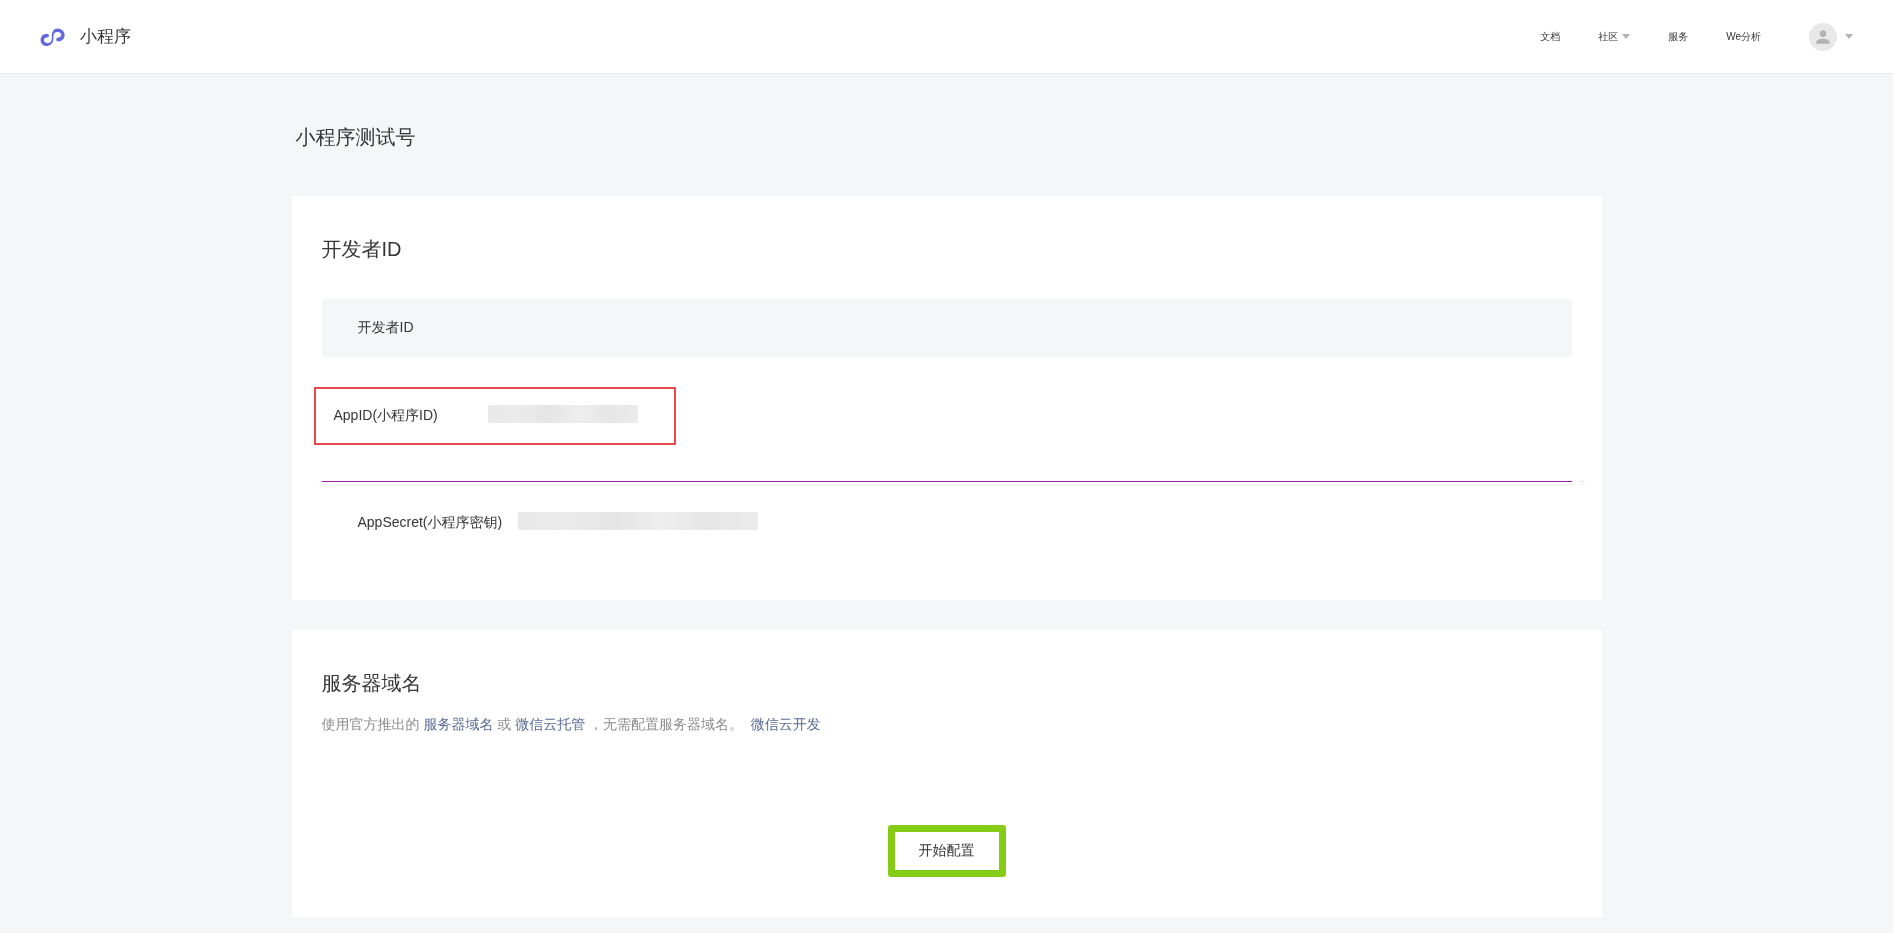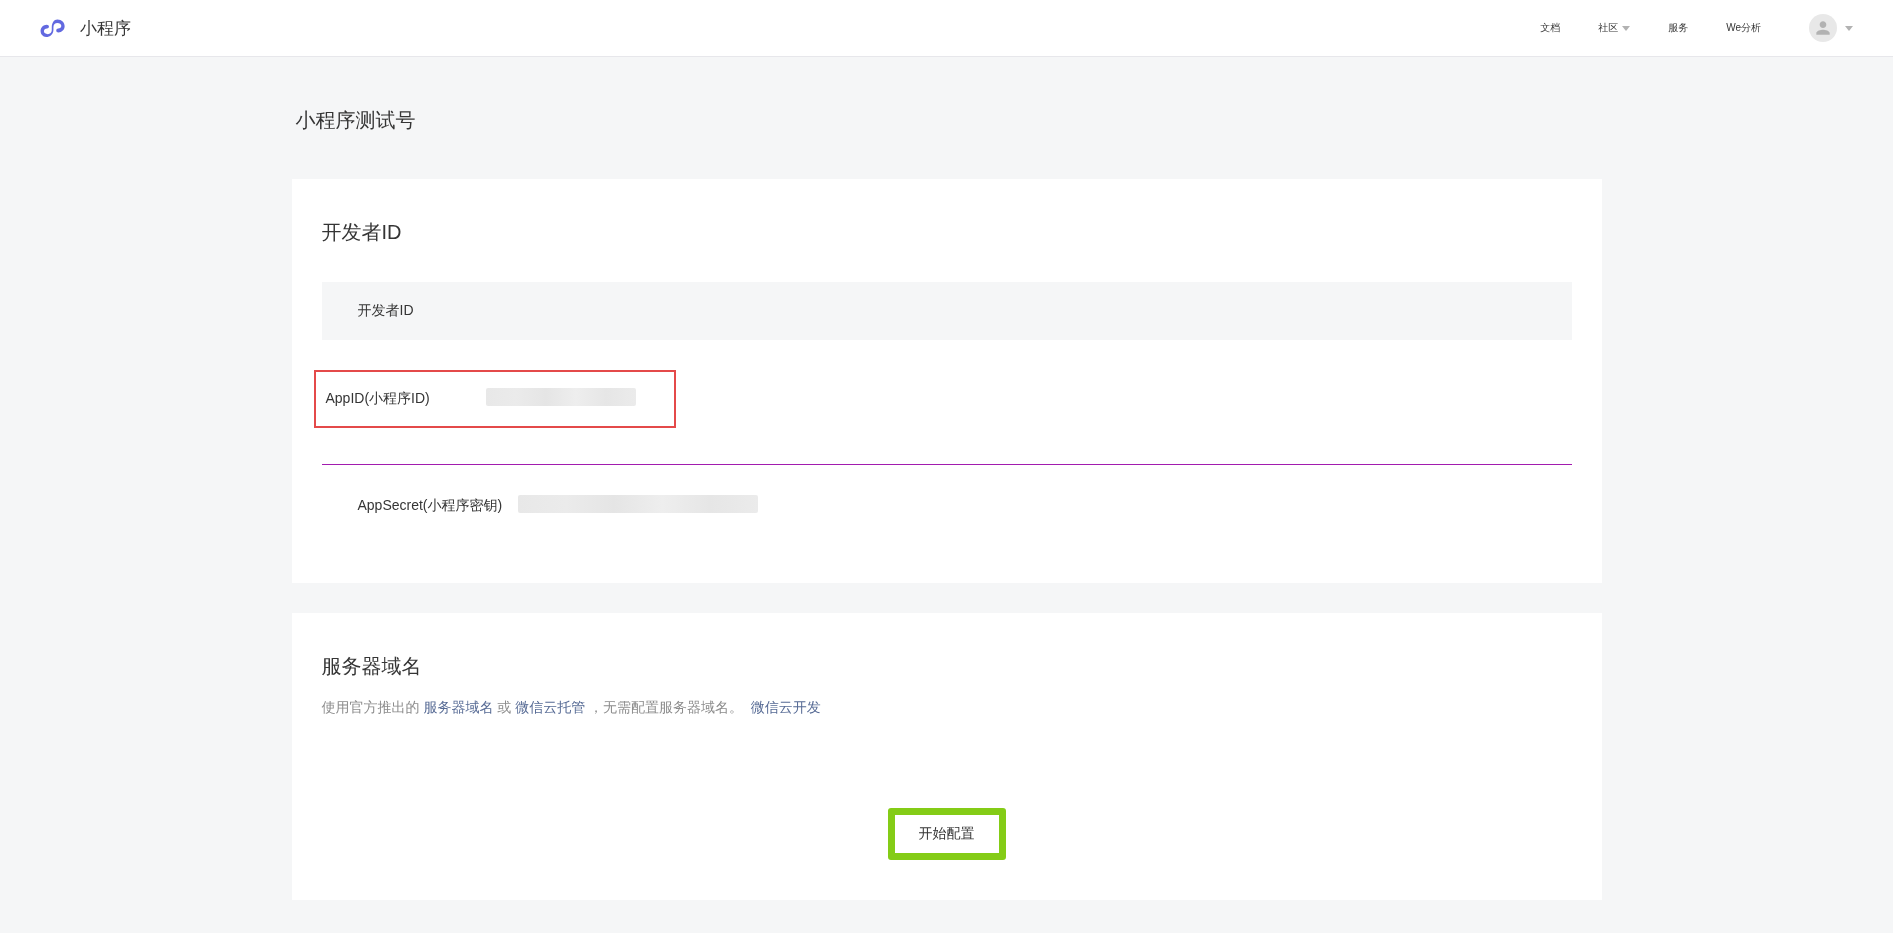--- a/index.html
+++ b/index.html
@@ -8,21 +8,21 @@
       box-sizing: border-box;
     }
     body {
       font-family: -apple-system, BlinkMacSystemFont, "PingFang SC", "Microsoft YaHei", "Helvetica Neue", Arial, sans-serif;
       background: #f5f6f7;
       color: #353535;
     }
     .header {
       background: #ffffff;
       border-bottom: 1px solid #e7e7eb;
-      height: 57px;
+      height: 74px;
       display: flex;
       align-items: center;
       padding: 0 40px 0 40px;
       justify-content: space-between;
     }
     .header-left {
       display: flex;
       align-items: center;
       gap: 12px;
     }
@@ -144,21 +144,21 @@
       display: inline-block;
     }
     .blurred-short {
       width: 150px;
     }
     .blurred-long {
       width: 240px;
     }
     .highlighted-row {
       border: 2px solid #e44a4a;
-      padding: 16px 36px 16px 0;
+      padding: 16px 36px 16px 8px;
       display: flex;
       align-items: center;
       margin-top: 30px;
       margin-left: -8px;
       width: 362px;
     }
     .highlighted-row .row-label {
       width: 170px;
       padding-left: 10px;
     }

